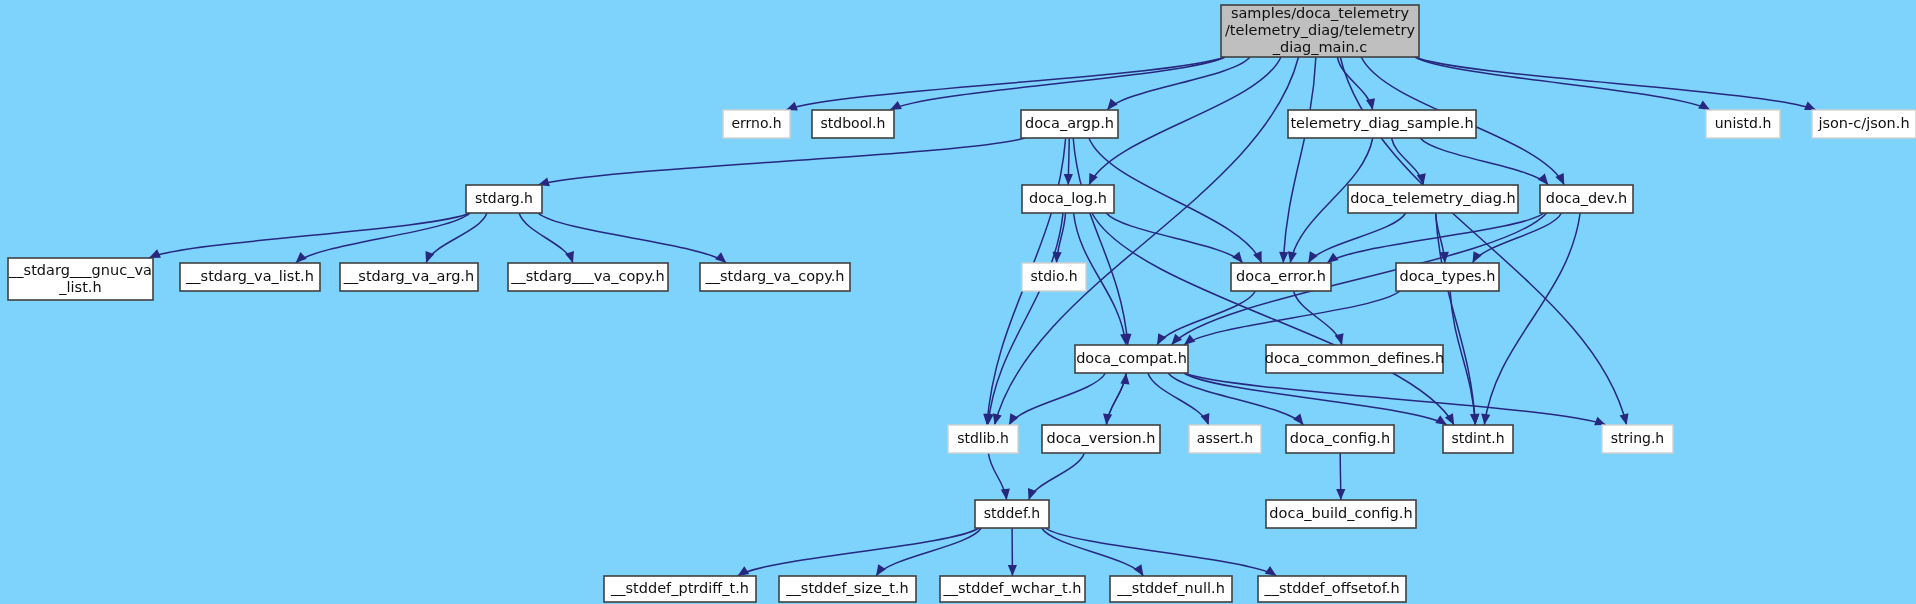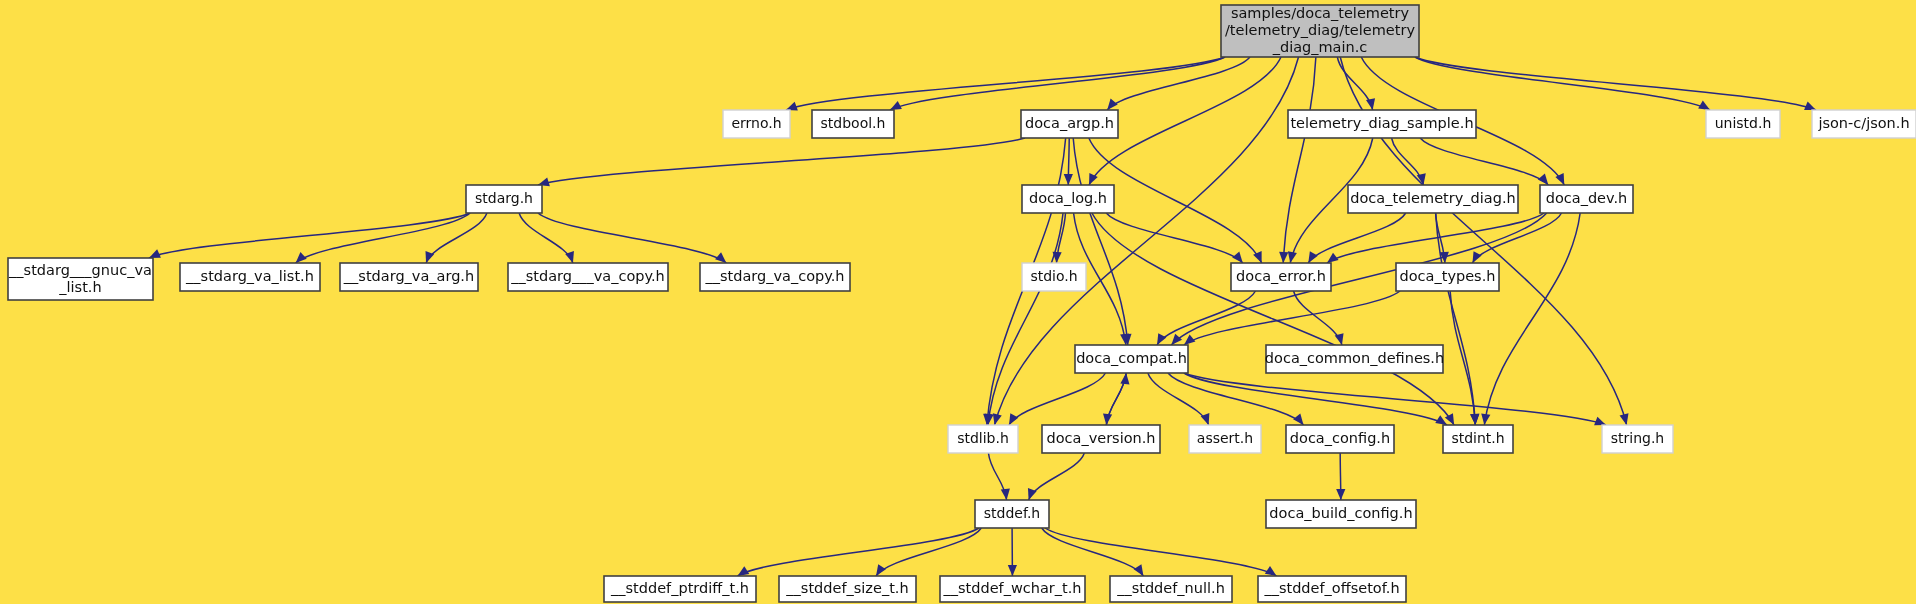--- a/index.html
+++ b/index.html
@@ -1,16 +1,16 @@
 <!DOCTYPE html>
 <html><head>
 <meta charset="utf-8">
 <style>
   html,body{margin:0;padding:0;background:#ffffff;}
-  #stage{position:relative;width:1916px;height:604px;background:#fde047;overflow:hidden;}
+  #stage{position:relative;width:1916px;height:604px;background:#7dd3fc;overflow:hidden;}
   svg#graph{position:absolute;left:0;top:0;width:1916px;height:604px;display:block;}
   .node-rect{fill:#ffffff;stroke:#404040;stroke-width:1.6;}
   .node-rect.ext{stroke:#d0d0d0;stroke-width:1.4;}
   .node-rect.root{fill:#bfbfbf;stroke:#404040;stroke-width:1.6;}
   .node-label{font-family:"DejaVu Sans","Liberation Sans",sans-serif;font-size:14.5px;fill:#101010;text-anchor:middle;dominant-baseline:middle;white-space:pre;}
   .node-label.small{font-size:14px;}
   .edge{fill:none;stroke:#27277f;stroke-width:1.5;}
   .arrow{fill:#27277f;stroke:none;}
 </style>
 </head>

